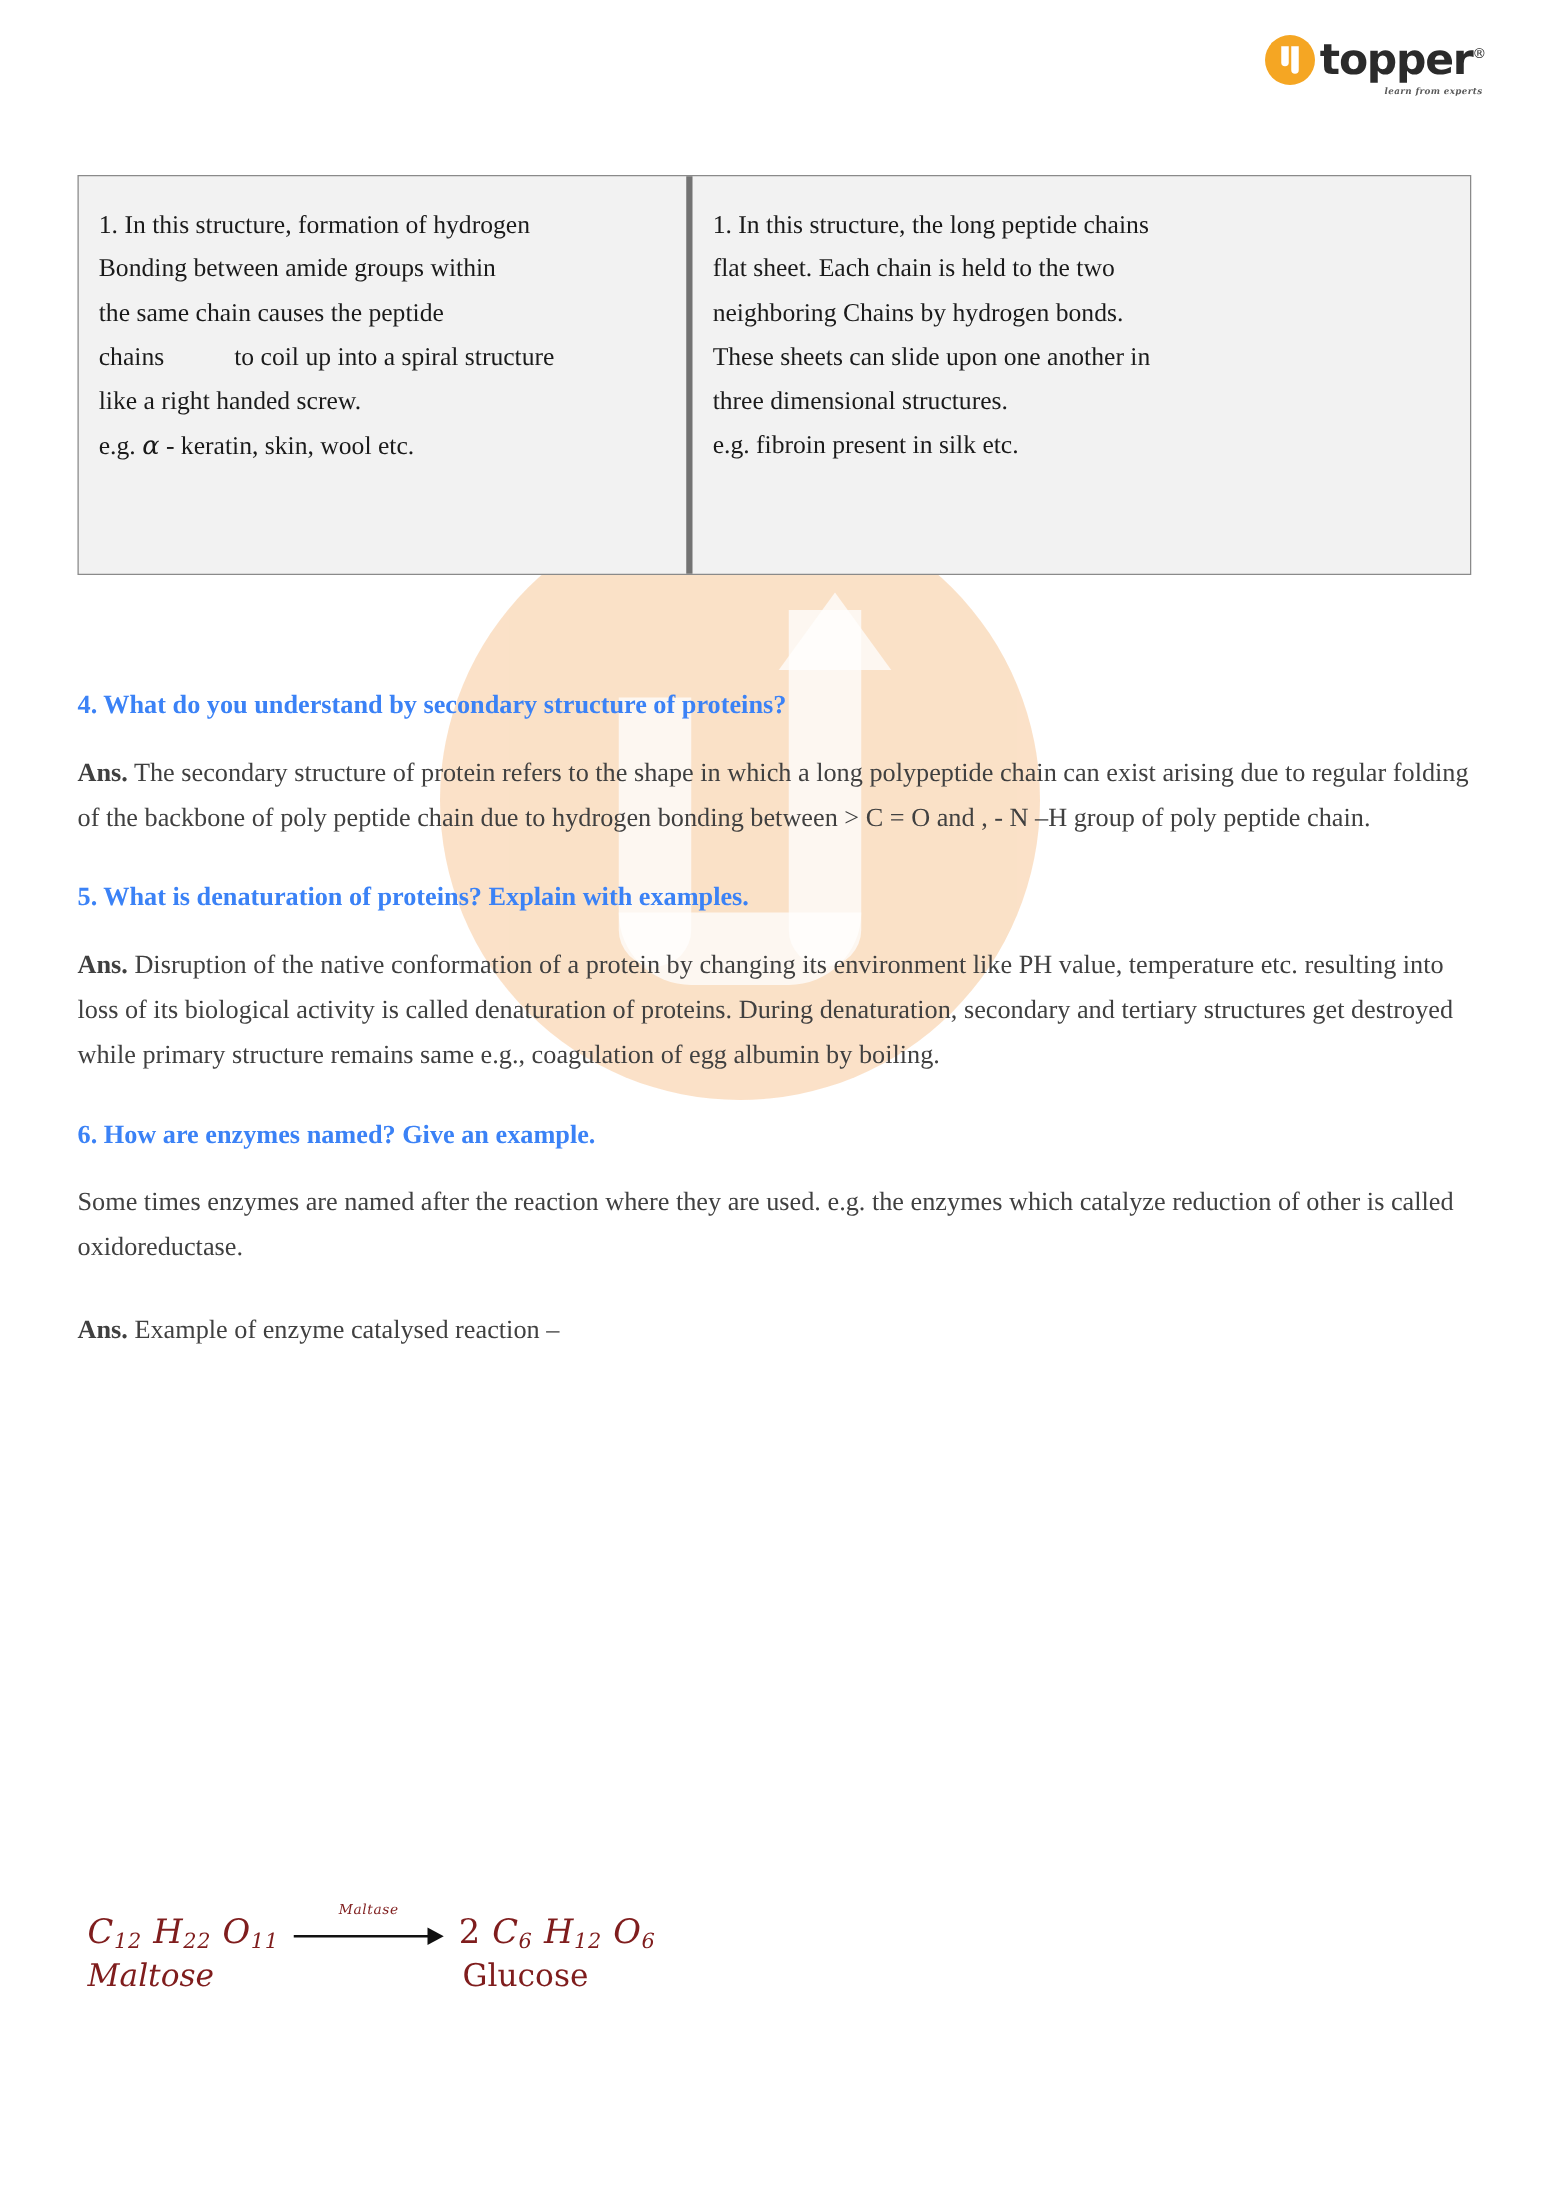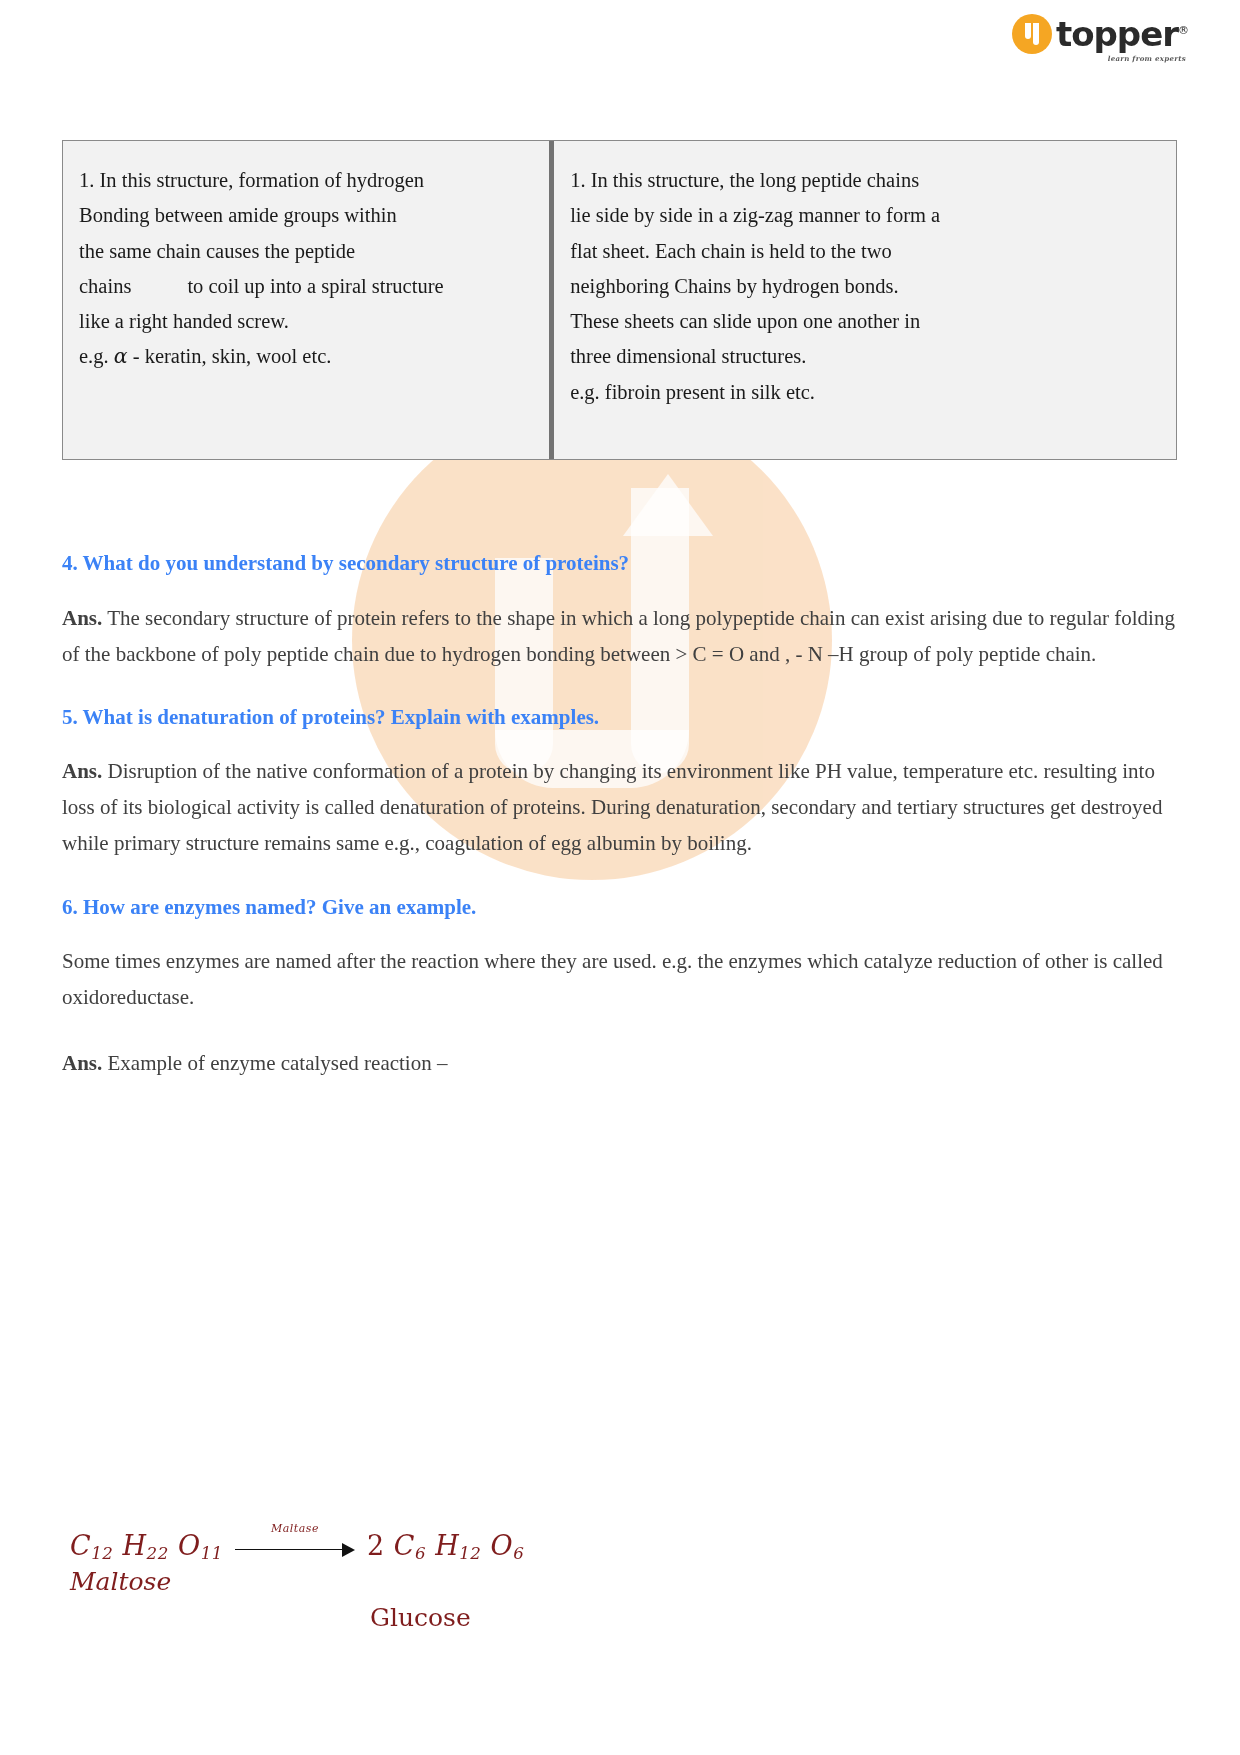--- a/index.html
+++ b/index.html
@@ -12,21 +12,21 @@
     height: 1755px;
     position: relative;
     font-family: "Liberation Serif", serif;
     color: #1a1a1a;
     overflow: hidden;
   }
 
   
   .logo-wrap {
     position: absolute;
-    top: 14px;
+    top: 28px;
     right: 52px;
     display: flex;
     align-items: center;
     gap: 4px;
   }
   .logo-mark {
     width: 40px;
     height: 40px;
     border-radius: 50%;
     background: #f5a623;
@@ -237,21 +237,21 @@
     border-bottom: 7px solid transparent;
     border-left: 13px solid #111;
   }
   .rxn-names {
     display: flex;
     font-size: 25px;
     font-style: italic;
     margin-top: 4px;
   }
   .rxn-names .maltose { width: 300px; }
-  .rxn-names .glucose { font-style: normal; margin-top: 36px; }
+  .rxn-names .glucose { font-style: normal; }
 </style>
 </head>
 <body>
 
 <div class="watermark">
   <div class="wm-u">
     <div class="stem-l"></div>
     <div class="stem-r"></div>
     <div class="arrow"></div>
     <div class="base"></div>
@@ -278,21 +278,20 @@
       </p>
       <p>like a right handed screw.</p>
       <p>
         <span>e.g.</span>
         <span class="alpha">α</span>
         <span>- keratin, skin, wool etc.</span>
       </p>
     </div>
     <div class="cmp-cell right">
       <p>1.  In this structure, the long peptide chains</p>
-      <p>lie side by side in a zig-zag manner to form a</p>
       <p>flat sheet. Each chain is held to the two</p>
       <p>neighboring Chains by hydrogen bonds.</p>
       <p>These sheets can slide upon one another in</p>
       <p>three dimensional structures.</p>
       <p>e.g.  fibroin present in silk etc.</p>
     </div>
   </div>
 
   <div class="qa">
 

